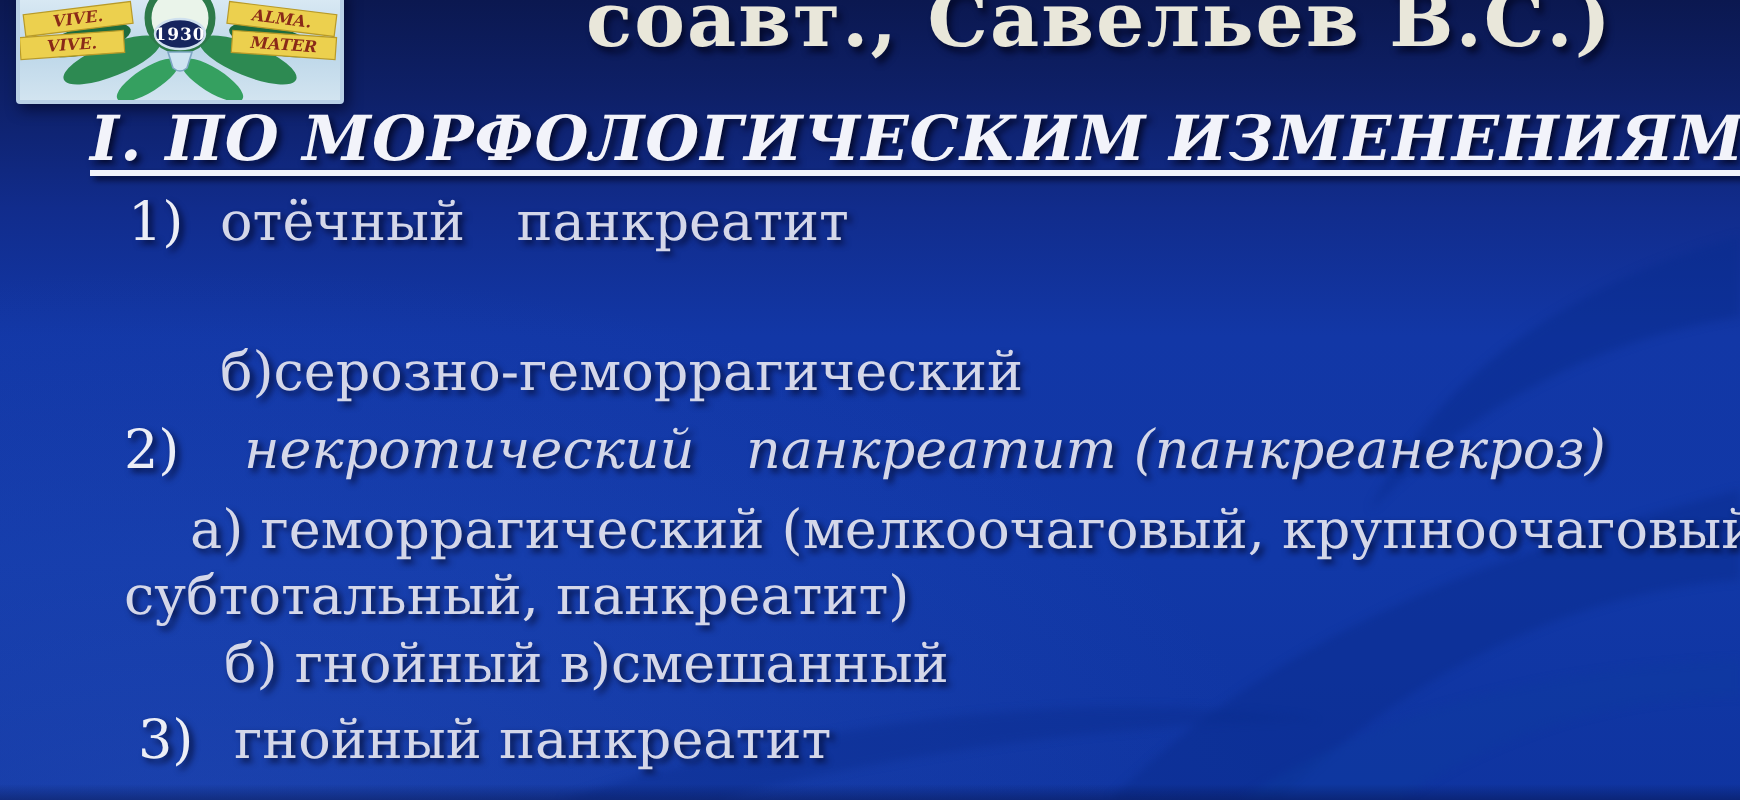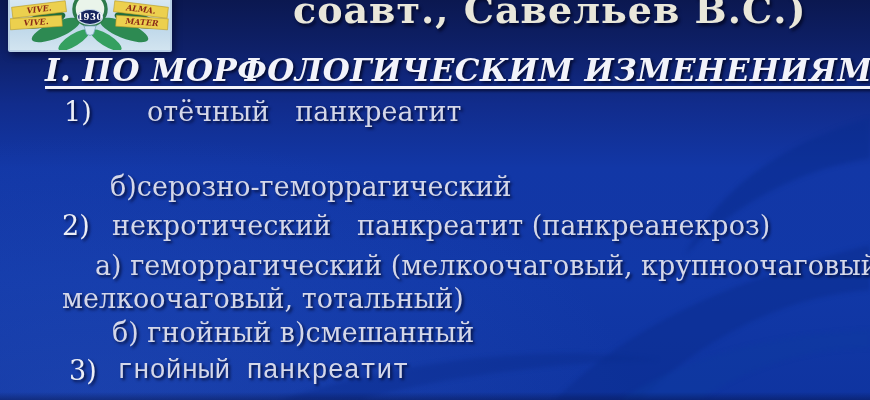--- a/index.html
+++ b/index.html
@@ -41,28 +41,28 @@
   
   .line{position:absolute;left:0;width:870px;height:34px;font-size:27px;line-height:32px;}
   .line .marker{
     position:absolute;color:#eceef6;white-space:pre;
     text-shadow:2px 2px 3px rgba(2,6,35,.75);
   }
   .line .text{
     position:absolute;color:#d4d7e9;white-space:pre;
     text-shadow:2px 2px 3px rgba(2,6,35,.75);
   }
-  .l1{top:96px;}  .l1 .marker{left:64px;}  .l1 .text{left:110px;margin-left:37px;}
+  .l1{top:96px;}  .l1 .marker{left:64px;}  .l1 .text{left:110px;}
   .l2{top:134px;} .l2 .text{left:113px;}
   .l3{top:171px;} .l3 .text{left:110px;}
-  .l4{top:210px;} .l4 .marker{left:62px;}  .l4 .text{left:112px;}
+  .l4{top:210px;} .l4 .marker{left:62px;}  .l4 .text{left:122px;font-style:italic;}
   .l5{top:250px;} .l5 .text{left:95px;}
   .l6{top:283px;} .l6 .text{left:62px;}
   .l7{top:317px;} .l7 .text{left:112px;}
-  .l8{top:355px;} .l8 .marker{left:69px;}  .l8 .text{left:117px;font-family:Liberation Mono, monospace;}
+  .l8{top:355px;} .l8 .marker{left:69px;}  .l8 .text{left:117px;}
   .bottom-shade{position:absolute;left:0;bottom:0;width:100%;height:8px;
     background:linear-gradient(180deg,rgba(3,8,45,0) 0%,rgba(3,8,45,.35) 100%);}
 </style>
 </head>
 <body>
 
 <div class="slide">
 
   <svg class="swirls" viewBox="0 0 870 400" preserveAspectRatio="none">
     <path d="M870,118 C790,140 720,185 685,255 C740,200 800,170 870,158 Z" fill="#0a2c8e" opacity="0.55"></path>
@@ -125,21 +125,21 @@
     <span class="text">б)серозно-геморрагический</span>
   </div>
   <div class="line l4">
     <span class="marker">2)</span>
     <span class="text">некротический   панкреатит (панкреанекроз)</span>
   </div>
   <div class="line l5">
     <span class="text">а) геморрагический (мелкоочаговый, крупноочаговый,</span>
   </div>
   <div class="line l6">
-    <span class="text">мелкоочаговый, тотальный)</span>
+    <span class="text">субтотальный, панкреатит)</span>
   </div>
   <div class="line l7">
     <span class="text">б) гнойный в)смешанный</span>
   </div>
   <div class="line l8">
     <span class="marker">3)</span>
     <span class="text">гнойный панкреатит</span>
   </div>
 
   <div class="bottom-shade"></div>

